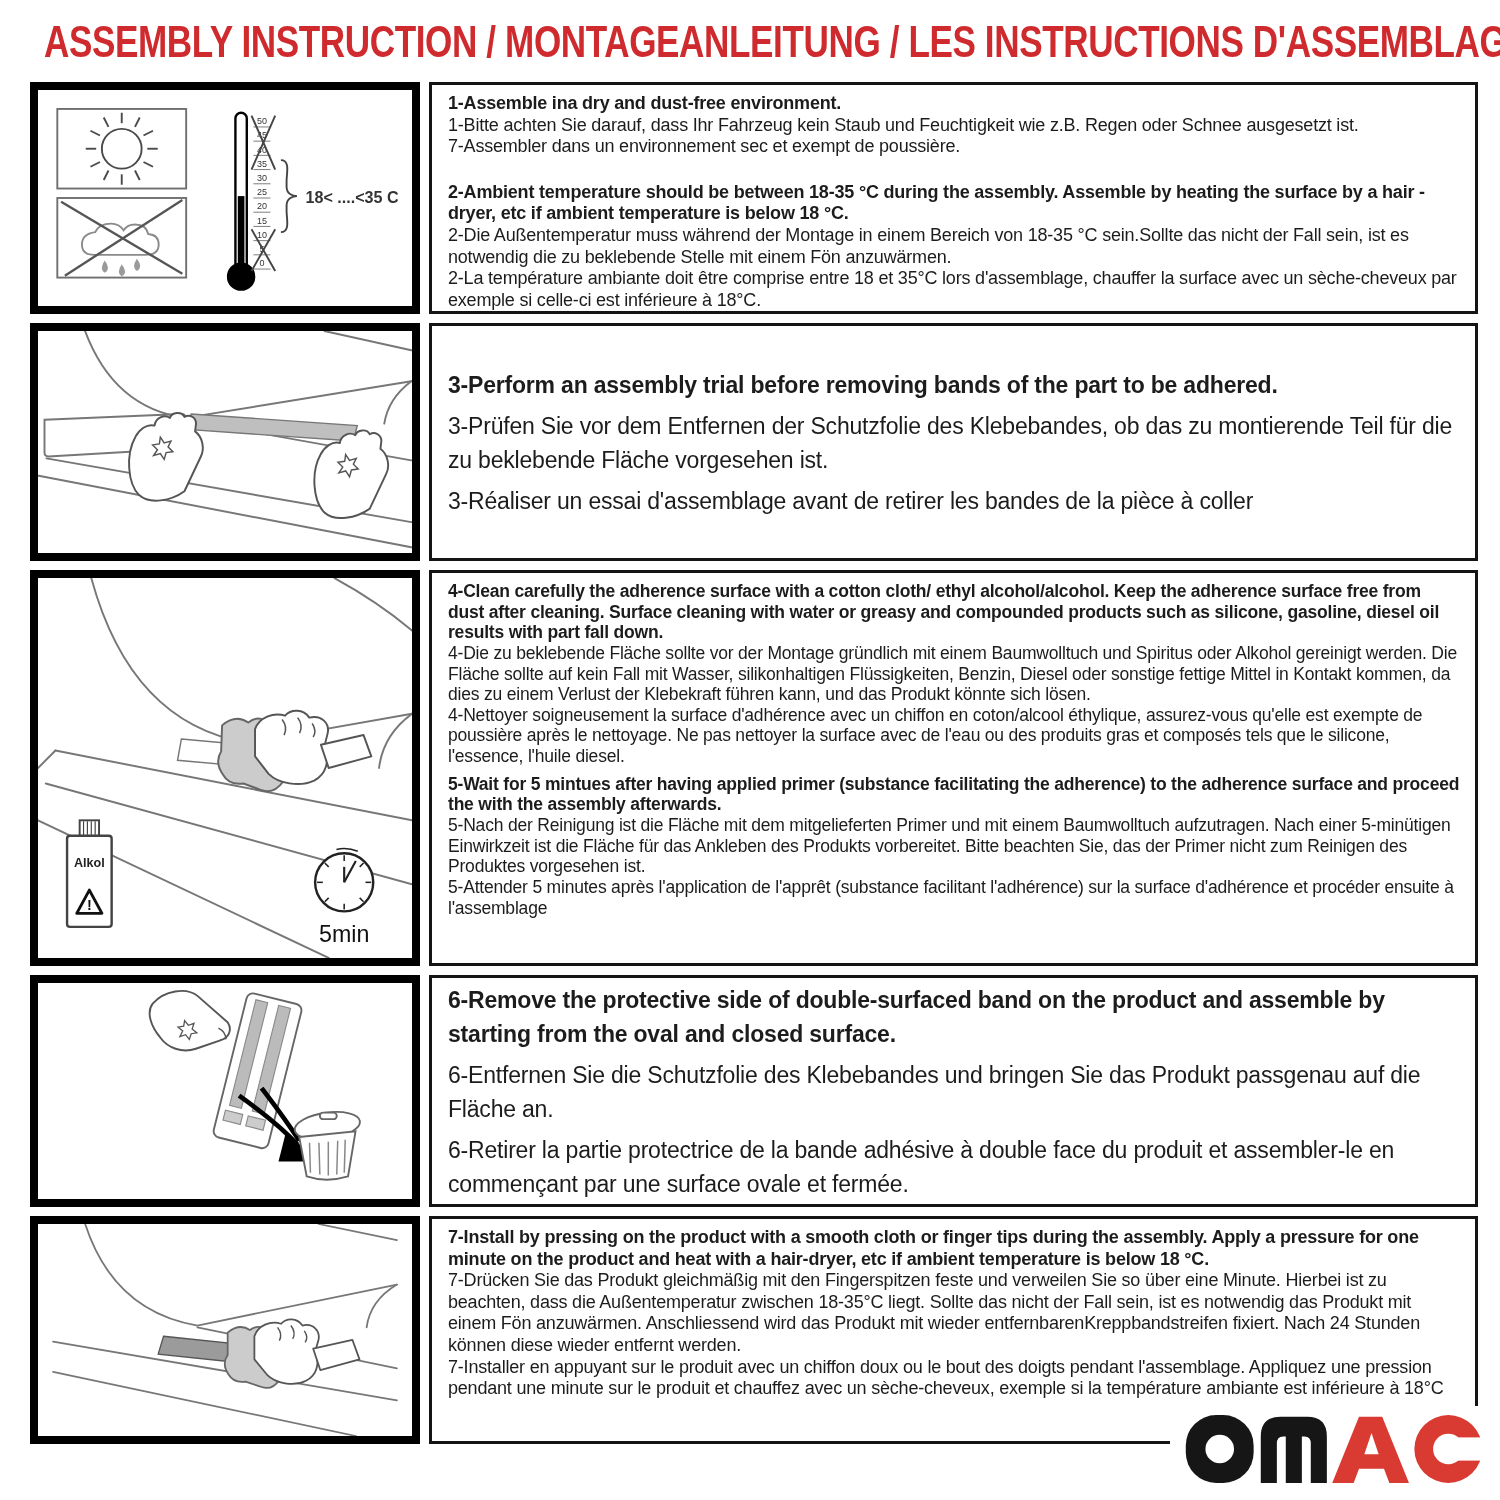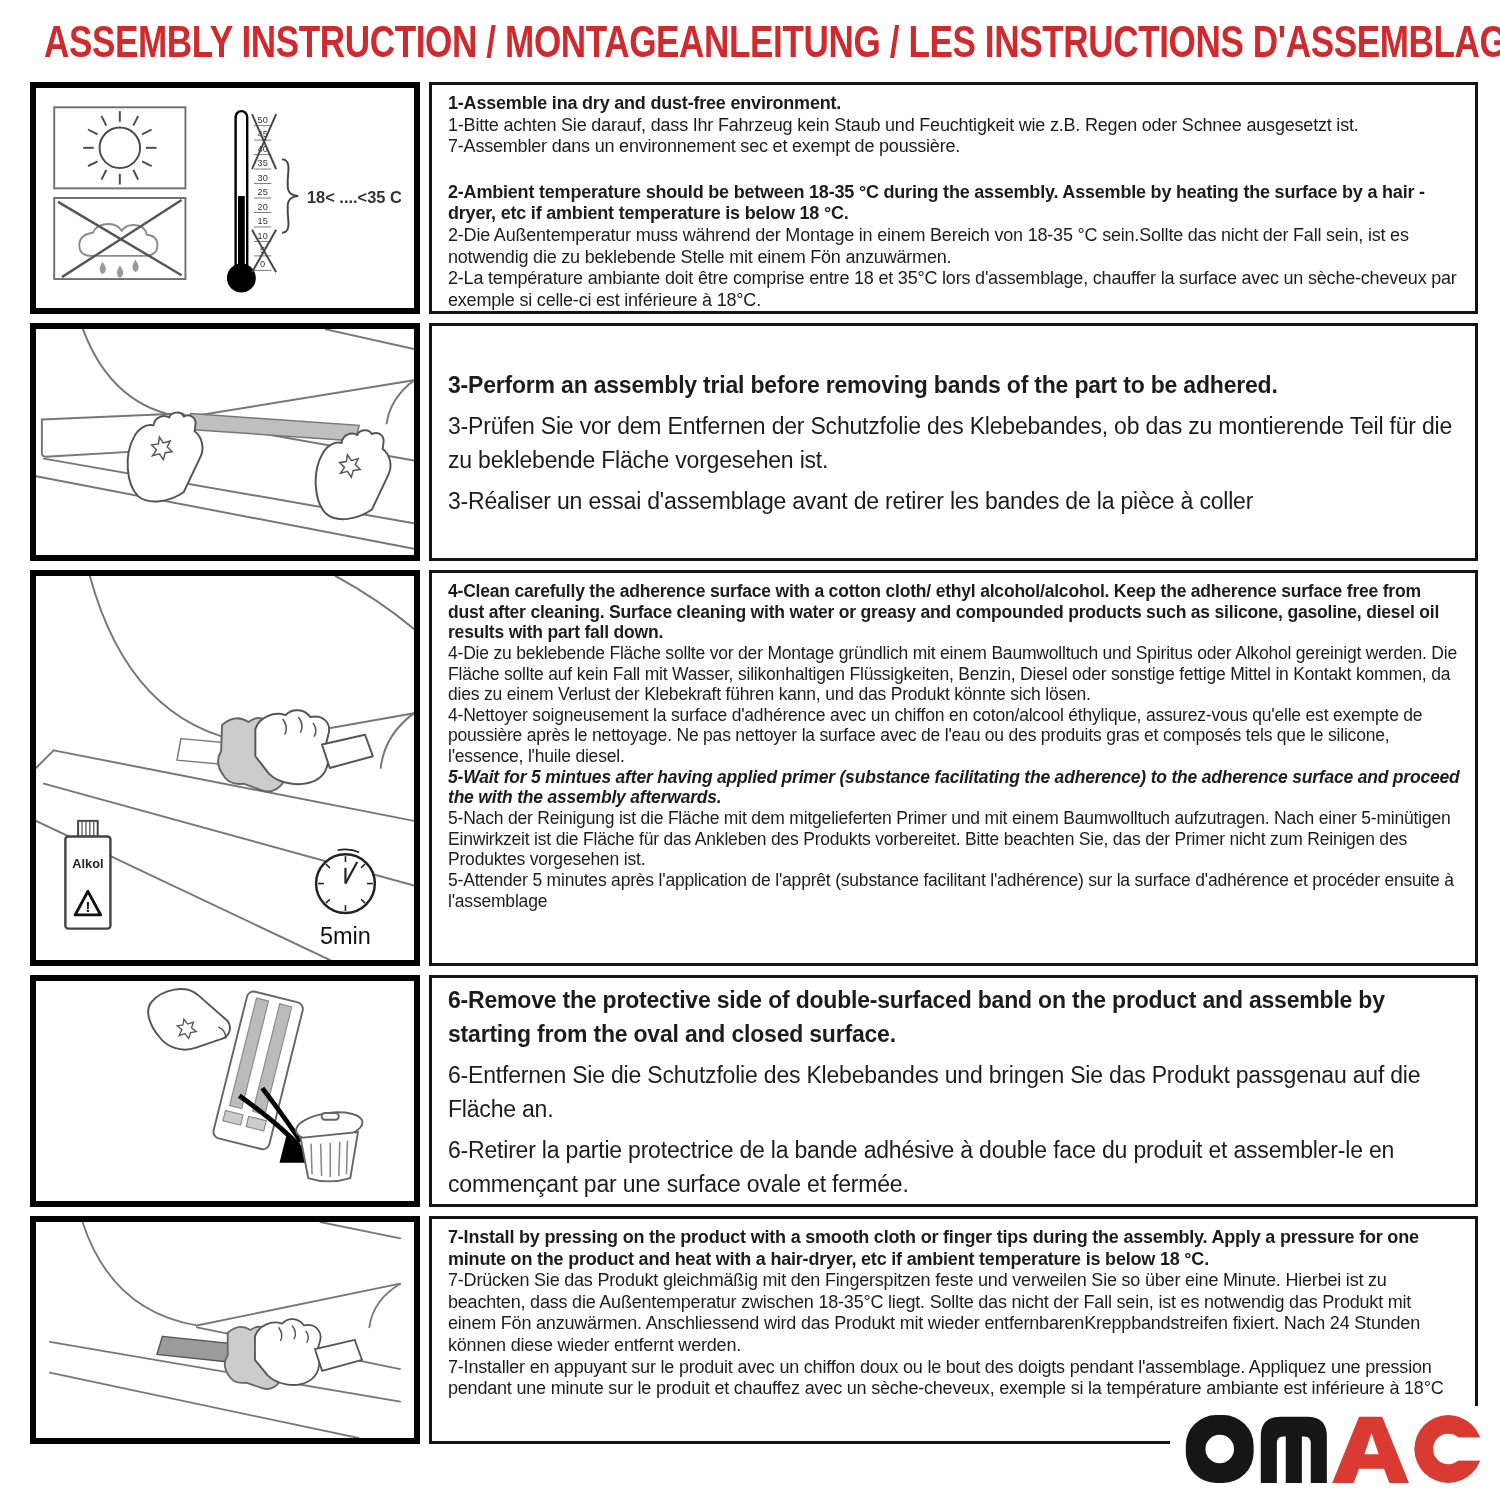--- a/index.html
+++ b/index.html
@@ -1,32 +1,32 @@
 <!DOCTYPE html>
 <html><head>
 <meta charset="utf-8">
 <style>
   html,body{margin:0;padding:0;background:#fff;}
   body{width:1500px;height:1500px;font-family:"Liberation Sans",sans-serif;color:#1c1c1c;position:relative;overflow:hidden;}
   .page{box-sizing:border-box;padding:10px 22px 0 30px;}
   .title{color:#cf2b2e;font-size:45px;font-weight:700;margin:6px 0 14px 14px;white-space:nowrap;transform:scaleX(.78);transform-origin:left center;letter-spacing:-.5px;}
   .row{display:flex;gap:9px;margin-bottom:9px;}
-  .illus{width:390px;flex:none;border:6px solid #000000;box-sizing:border-box;background:#fff;}
+  .illus{width:390px;flex:none;border:8px solid #000000;box-sizing:border-box;background:#fff;}
   .illus svg{width:100%;height:100%;display:block;}
   .txt{flex:1;border:3px solid #141414;box-sizing:border-box;padding:8px 14px 6px 16px;overflow:hidden;background:#fff;}
   .txt p{margin:0;font-size:18px;line-height:1.2;letter-spacing:-.2px;}
   .txt p.b{font-weight:700;}
   .txt p.gap{margin-top:24px;}
   .r1{height:232px;}
   .r2{height:238px;}
   .r3{height:396px;}
   .r4{height:232px;}
   .r5{height:228px;}
   .r3 .txt p{font-size:17.5px;line-height:1.18;}
-  .r3 .txt p.gap{margin-top:0;font-style:italic;}
+  .r3 .txt p.gap{margin-top:7px;}
   .big .txt{display:flex;flex-direction:column;justify-content:center;gap:6px;}
   .big .txt p{font-size:23px;line-height:1.5;letter-spacing:-.2px;}
   .lineart{stroke:#777;stroke-width:2;fill:none;stroke-linecap:round;}
   .hand{fill:#fff;stroke:#555;stroke-width:2;stroke-linejoin:round;}
   .cloth{fill:#ccc;stroke:#666;stroke-width:2;stroke-linejoin:round;}
   .logo{position:absolute;right:16px;top:1406px;background:#fff;padding:4px 0 0 14px;}
 </style>
 </head>
 <body>
 

